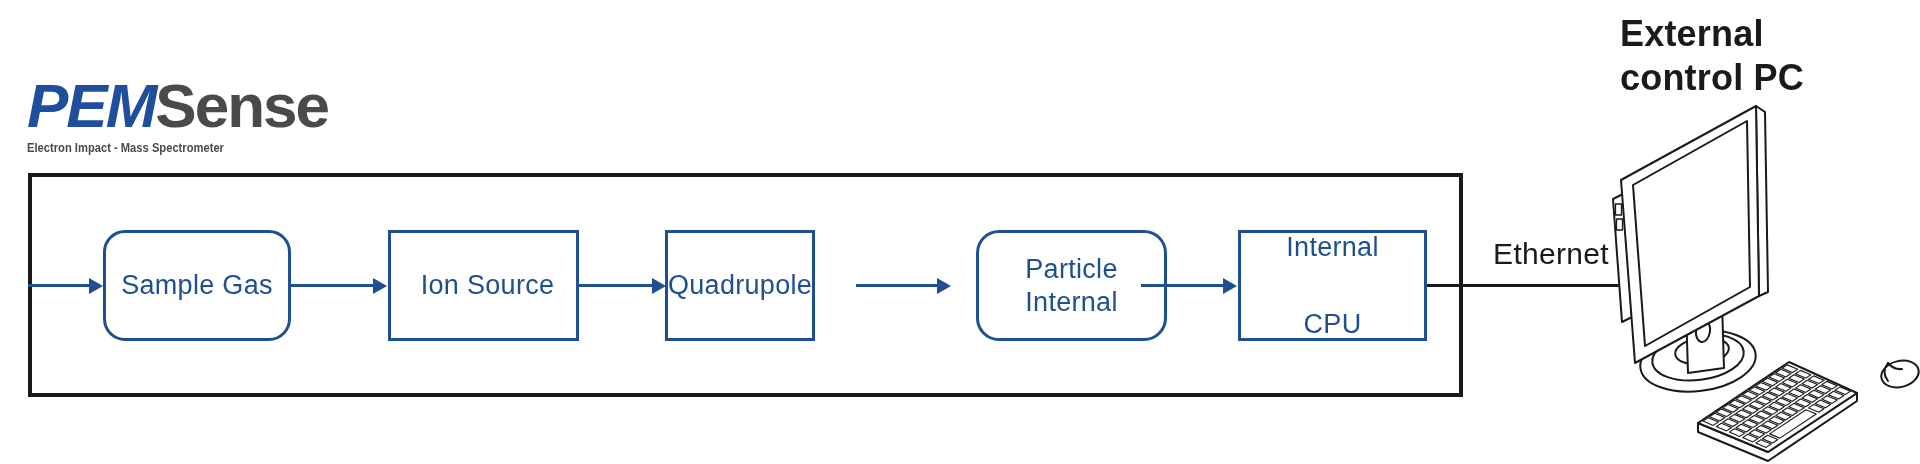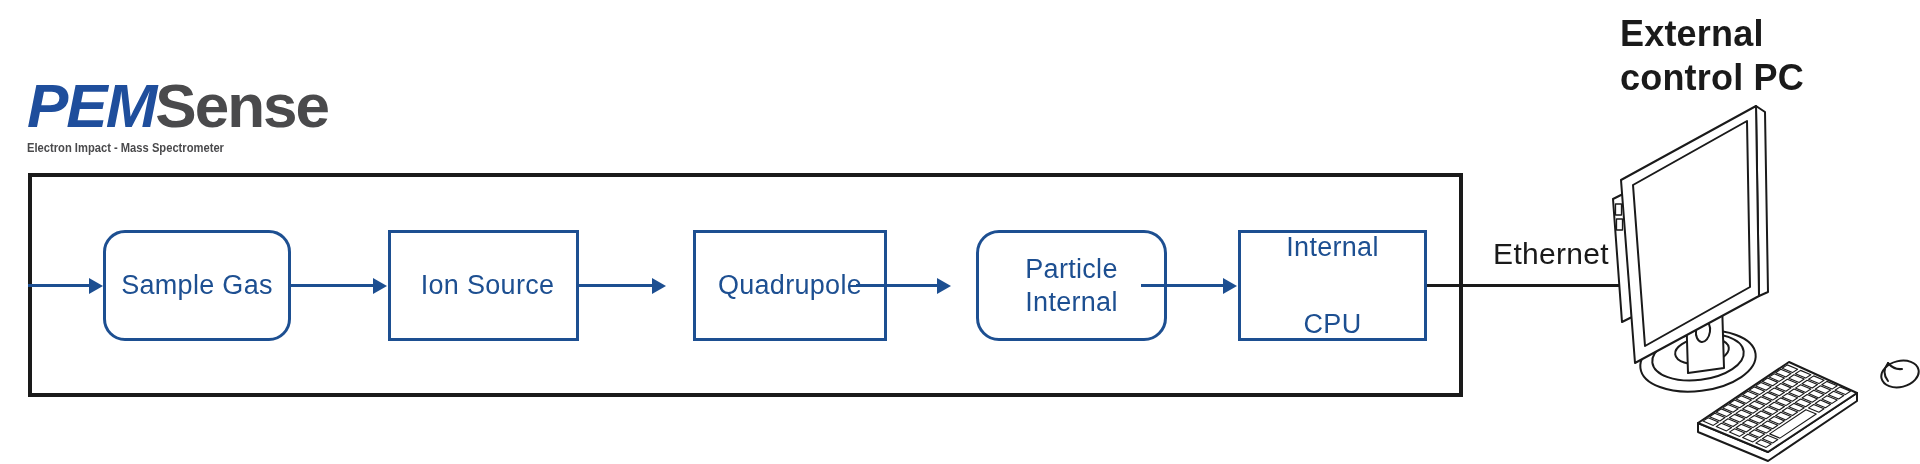--- a/index.html
+++ b/index.html
@@ -32,21 +32,21 @@
   .block{
     position:absolute;top:230px;height:111px;
     border:3px solid var(--blue);color:var(--blue);
     display:flex;flex-direction:column;align-items:center;justify-content:center;
     font-size:27px;line-height:33px;letter-spacing:0.3px;text-align:center;
     background:#fff;
   }
   .block span{white-space:nowrap;}
   .b1{left:103px;width:188px;border-radius:22px;}
   .b2{left:388px;width:191px;padding-left:8px;}
-  .b3{left:693px;width:194px;}
+  .b3{left:665px;width:150px;}
   .b4{left:976px;width:191px;border-radius:23px;}
   .b5{left:1238px;width:189px;gap:44px;}
   
   .arrow{position:absolute;top:284px;height:3px;background:var(--blue);}
   .arrow::after{
     content:"";position:absolute;right:-13px;top:-6.5px;
     border-left:14px solid var(--blue);
     border-top:8px solid transparent;border-bottom:8px solid transparent;
   }
   .a0{left:28px;width:62px;}

